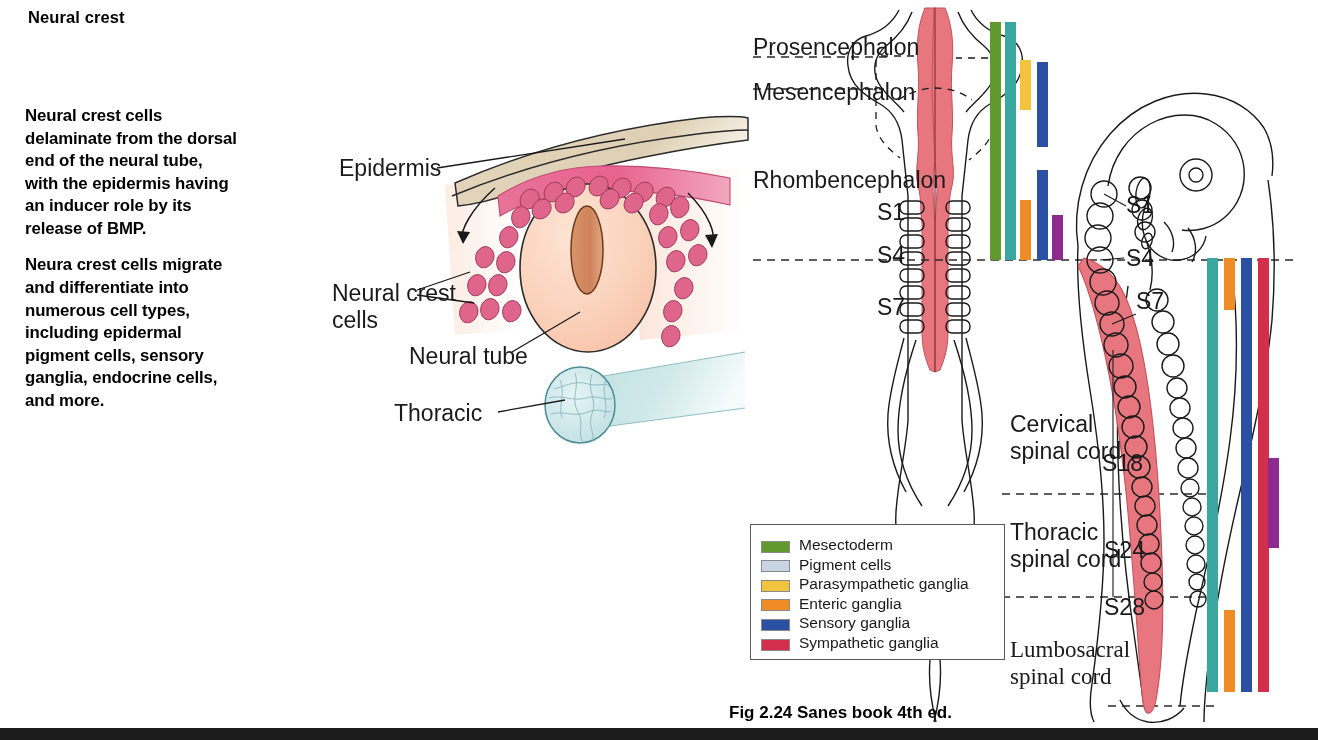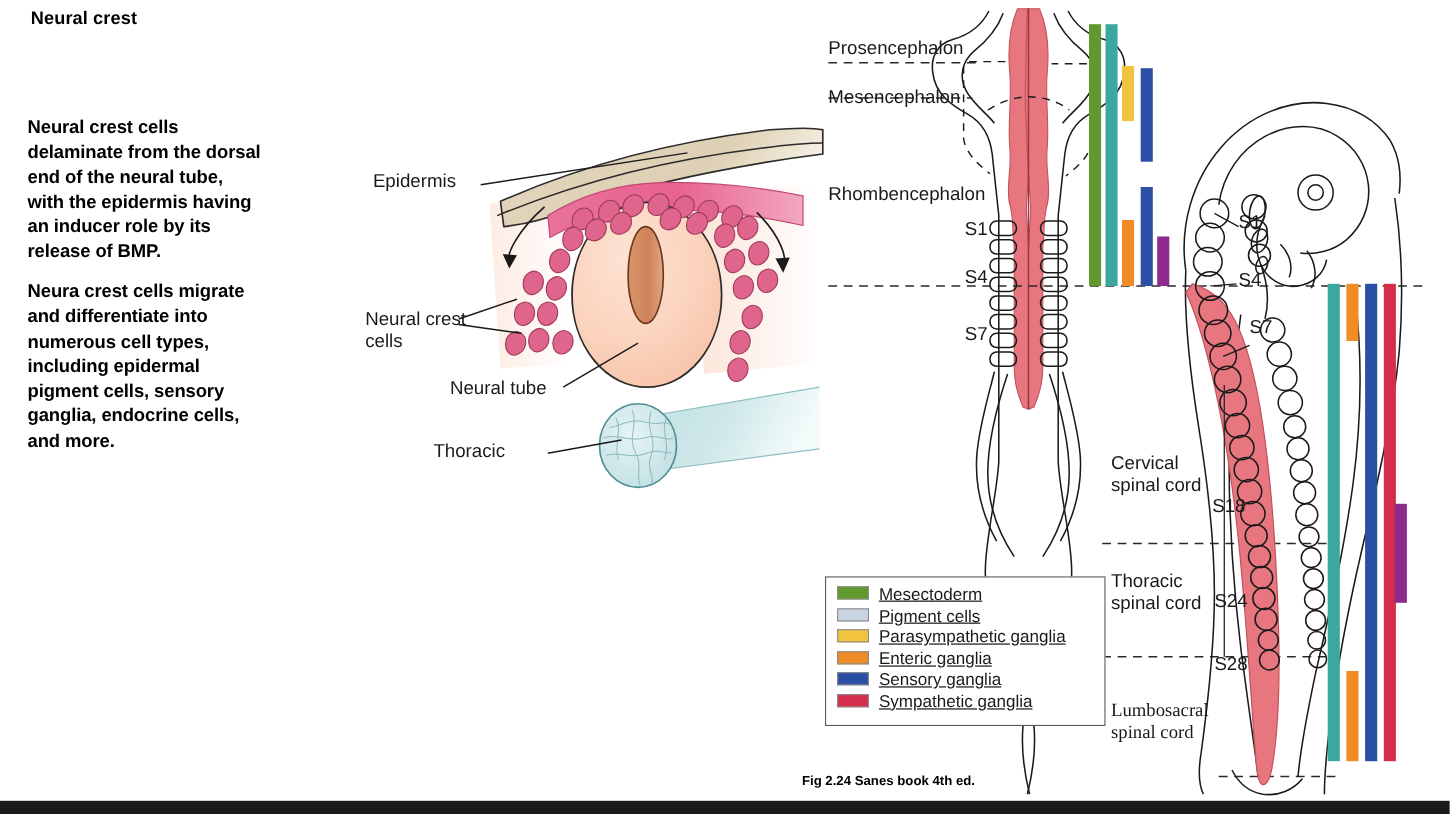--- a/index.html
+++ b/index.html
@@ -43,59 +43,58 @@
   #figure {
     position: absolute;
     left: 0; top: 0;
     width: 1318px; height: 728px;
   }
   #figure svg { display: block; }
 
   .fig-label {
     position: absolute;
     font-family: "Liberation Sans", sans-serif;
-    font-size: 17px;
+    font-size: 23px;
     color: #1a1a1a;
     white-space: pre-line;
     line-height: 1.18;
   }
 
   
   #legend {
     position: absolute;
     left: 750px; top: 524px;
     width: 255px;
     border: 1.6px solid #5a5a5a;
     background: #ffffff;
     padding: 8px 8px 8px 10px;
   }
   .legend-row {
     display: flex;
-    align-items: flex-start;
+    align-items: flex-end;
     height: 19.6px;
-    text-decoration: underline;
   }
   .legend-swatch {
     width: 29px; height: 12px;
     border: 1px solid #8a8a8a;
     margin-right: 9px;
     flex: 0 0 auto;
   }
   .legend-text {
     font-size: 15.5px;
     color: #1a1a1a;
     line-height: 1;
     white-space: nowrap;
   }
 
   
   #caption {
     position: absolute;
     left: 729px; top: 703px;
-    font-size: 12px;
+    font-size: 17px;
     font-weight: bold;
     color: #000;
     white-space: pre;
   }
 
   
   #bottom-bar {
     position: absolute;
     left: 0; top: 728px;
     width: 1318px; height: 12px;

